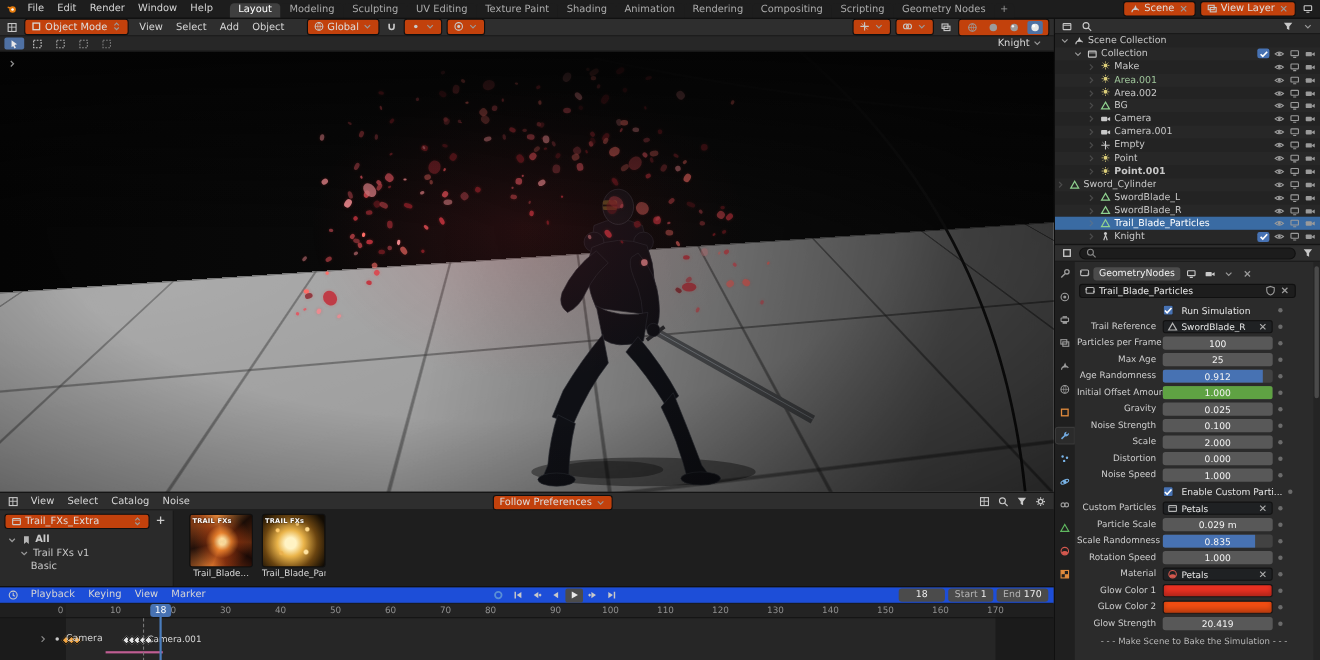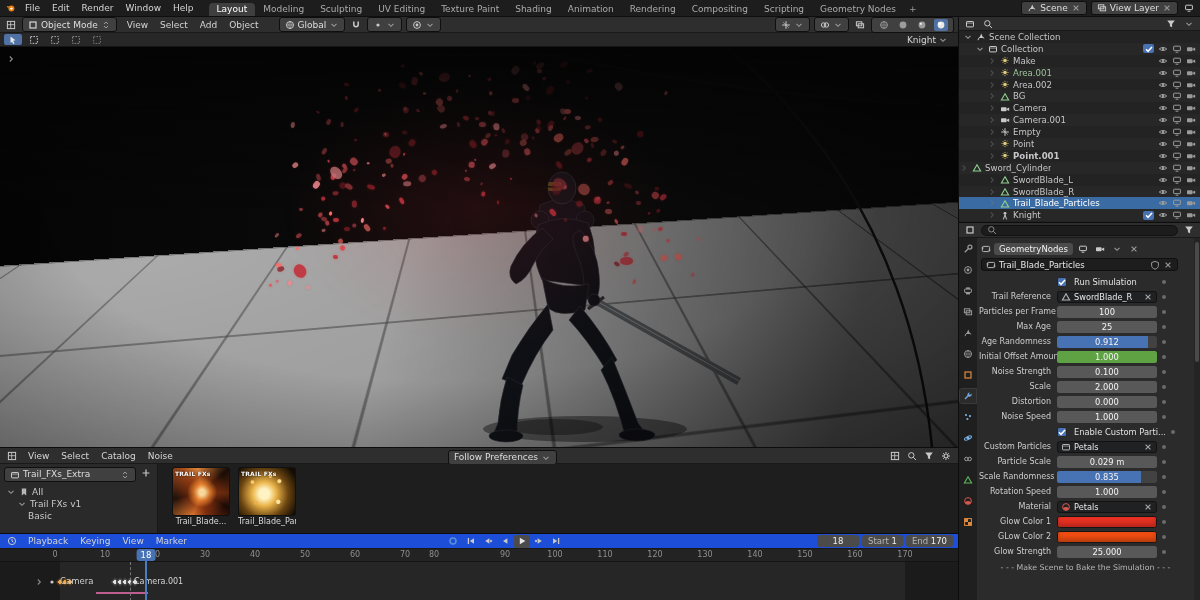--- a/index.html
+++ b/index.html
@@ -3,21 +3,21 @@
 <meta charset="utf-8">
 <style>
 *{margin:0;padding:0;box-sizing:border-box;user-select:none}
 html,body{background:#000}
 #app{position:relative;width:1200px;height:600px;background:#161616;overflow:hidden;
   font-family:"DejaVu Sans","Liberation Sans",sans-serif;font-size:9px;color:#d2d2d2}
 .ic{width:10px;height:10px;display:inline-block;vertical-align:middle;flex:0 0 auto}
 .bar{display:flex;align-items:flex-start}
 .menu{padding:1px 6px;border-radius:3px;color:#d5d5d5;white-space:nowrap;cursor:default}
 .spacer{flex:1}
-.pill{display:inline-flex;align-items:center;gap:3px;background:#404040;border:1px solid #0f0f0f;
+.pill{display:inline-flex;align-items:center;gap:3px;background:#c2410c;border:1px solid #0f0f0f;
   border-radius:3px;padding:1px 5px;color:#dedede;white-space:nowrap}
 .icbtn{display:inline-flex;align-items:center;padding:1px 2px;border-radius:2px}
 
 .topbar{position:absolute;left:0;top:0;width:1200px;height:17px;background:#1d1d1d;
   border-bottom:1px solid #0e0e0e;display:flex;align-items:center;padding:0 4px;gap:1px;z-index:30}
 .tab{padding:1px 8px 2px;border-radius:4px 4px 0 0;background:#1d1d1d;color:#ababab;font-size:9px;
   margin-top:2px;white-space:nowrap}
 .tab.active{background:#3f3f3f;color:#fff}
 .tab.addtab{color:#9a9a9a;padding:1px 5px 2px}
 .topbar-right{margin-left:auto;display:flex;align-items:center;gap:4px}
@@ -630,21 +630,21 @@
                   <path d="M3 4l2-2 2 2M3 6l2 2 2-2" fill="none" stroke="#9a9a9a" stroke-width="1"></path>
                 </svg></span>
           </span>
           <span class="icbtn" id="ic-lib-plus">
               <svg class="ic " viewBox="0 0 10 10" xmlns="http://www.w3.org/2000/svg">
                 <path d="M5 1.6v6.8M1.6 5h6.8" stroke="#c9c9c9" stroke-width="1.2"></path>
               </svg>
             </span>
         </div>
         <div id="ab-tree" style="margin-top:4px">
-            <div class="ab-tree-row" style="padding-left: 2px;">
+            <div class="ab-tree-row" style="padding-left: 2px; font-weight: bold;">
               <svg class="ic " viewBox="0 0 10 10" xmlns="http://www.w3.org/2000/svg">
                 <path d="M2.5 3.8L5 6.3 7.5 3.8" fill="none" stroke="#999" stroke-width="1.1"></path>
               </svg>
               <svg class="ic " viewBox="0 0 10 10" xmlns="http://www.w3.org/2000/svg">
                 <path d="M2.8 1.4h4.4V8.6L5 6.8 2.8 8.6Z" fill="#b5b5b5"></path>
               </svg>
               <span>All</span>
             </div>
             <div class="ab-tree-row" style="padding-left: 13px;">
               <svg class="ic " viewBox="0 0 10 10" xmlns="http://www.w3.org/2000/svg">
@@ -745,21 +745,21 @@
       <div class="tl-range" id="tl-range" style="left: 60px; width: 845px;"></div>
       <div class="tl-ruler" id="tl-ruler">
           <span class="tick" style="left: 55px;">0</span>
           <span class="tick" style="left: 105px;">10</span>
           <span class="tick" style="left: 155px;">20</span>
           <span class="tick" style="left: 205px;">30</span>
           <span class="tick" style="left: 255px;">40</span>
           <span class="tick" style="left: 305px;">50</span>
           <span class="tick" style="left: 355px;">60</span>
           <span class="tick" style="left: 405px;">70</span>
-          <span class="tick" style="left: 434px;">80</span>
+          <span class="tick" style="left: 446px;">80</span>
           <span class="tick" style="left: 505px;">90</span>
           <span class="tick" style="left: 555px;">100</span>
           <span class="tick" style="left: 605px;">110</span>
           <span class="tick" style="left: 655px;">120</span>
           <span class="tick" style="left: 705px;">130</span>
           <span class="tick" style="left: 755px;">140</span>
           <span class="tick" style="left: 805px;">150</span>
           <span class="tick" style="left: 855px;">160</span>
           <span class="tick" style="left: 905px;">170</span>
         </div>
@@ -1474,20 +1474,27 @@
             <span class="pdot"></span>
           </div>
           <div class="prow">
             <div class="plabel">Initial Offset Amount</div>
             <div class="pctrl">
               <div class="pfield slider"><i style="width:100%;background:#5fa243"></i><span>1.000</span></div>
             </div>
             <span class="pdot"></span>
           </div>
           <div class="prow">
+            <div class="plabel">Gravity</div>
+            <div class="pctrl">
+              <div class="pfield">0.025</div>
+            </div>
+            <span class="pdot"></span>
+          </div>
+          <div class="prow">
             <div class="plabel">Noise Strength</div>
             <div class="pctrl">
               <div class="pfield">0.100</div>
             </div>
             <span class="pdot"></span>
           </div>
           <div class="prow">
             <div class="plabel">Scale</div>
             <div class="pctrl">
               <div class="pfield">2.000</div>
@@ -1583,21 +1590,21 @@
           <div class="prow">
             <div class="plabel">GLow Color 2</div>
             <div class="pctrl">
               <div class="pcolor" style="background:#f04d12"></div>
             </div>
             <span class="pdot"></span>
           </div>
           <div class="prow">
             <div class="plabel">Glow Strength</div>
             <div class="pctrl">
-              <div class="pfield">25.000</div>
+              <div class="pfield">20.419</div>
             </div>
             <span class="pdot"></span>
           </div>
         </div>
       <div class="pnote">- - -   Make Scene to Bake the Simulation   - - -</div>
     </div>
     <div class="pr-scroll">
         <i></i>
       </div>
   </div>

